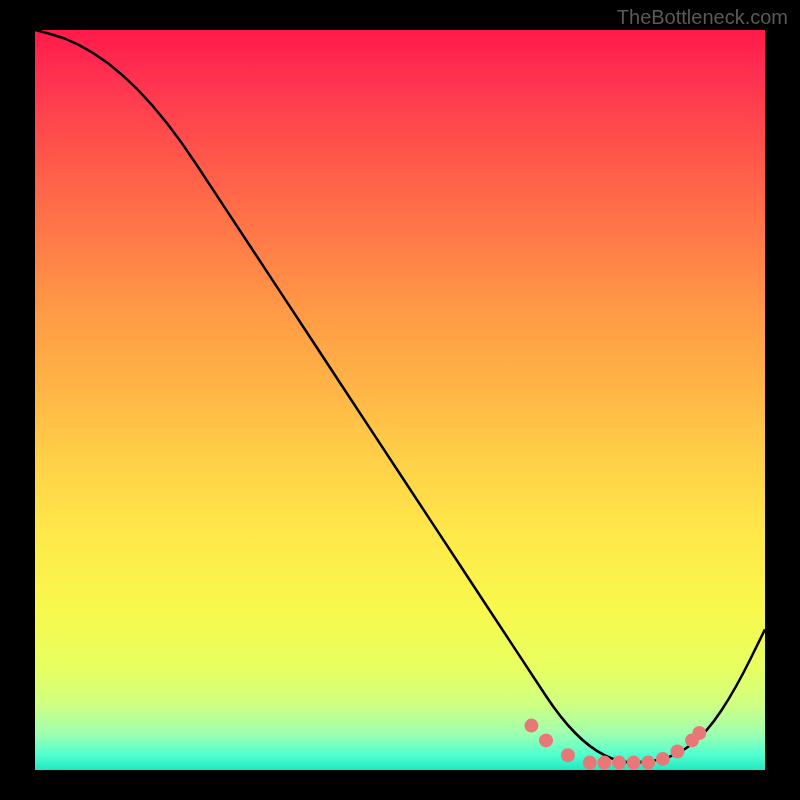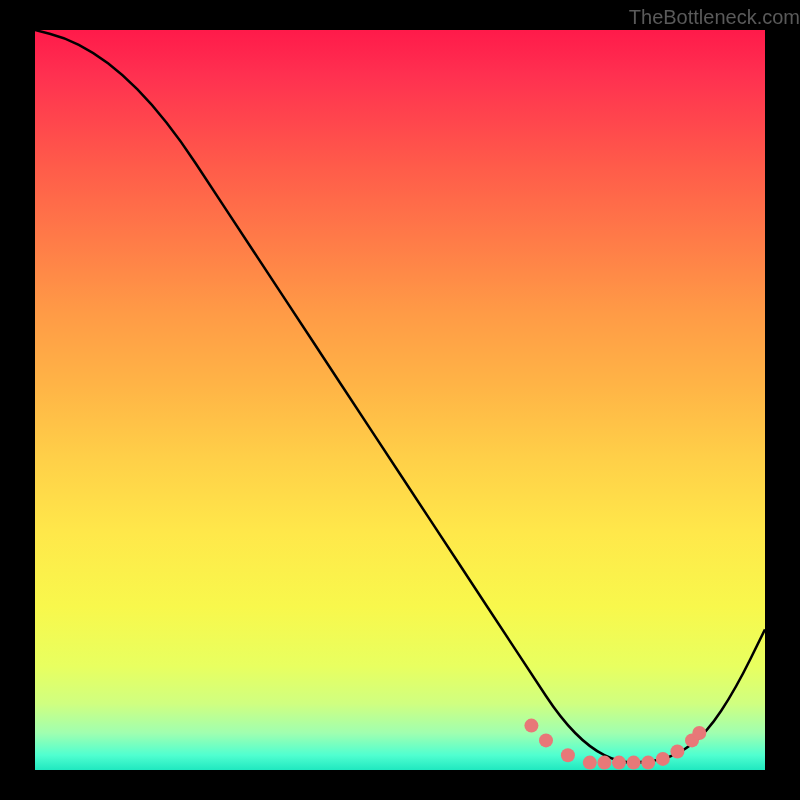--- a/index.html
+++ b/index.html
@@ -6,21 +6,21 @@
   body {
     width: 800px;
     height: 800px;
     background: #000;
     position: relative;
     font-family: Arial, sans-serif;
   }
   .watermark {
     position: absolute;
     top: 6px;
-    right: 0;
+    right: 12px;
     color: #5a5a5a;
     font-size: 20px;
     font-weight: 500;
     z-index: 10;
   }
   .plot-area {
     position: absolute;
     left: 35px;
     top: 30px;
     width: 730px;

